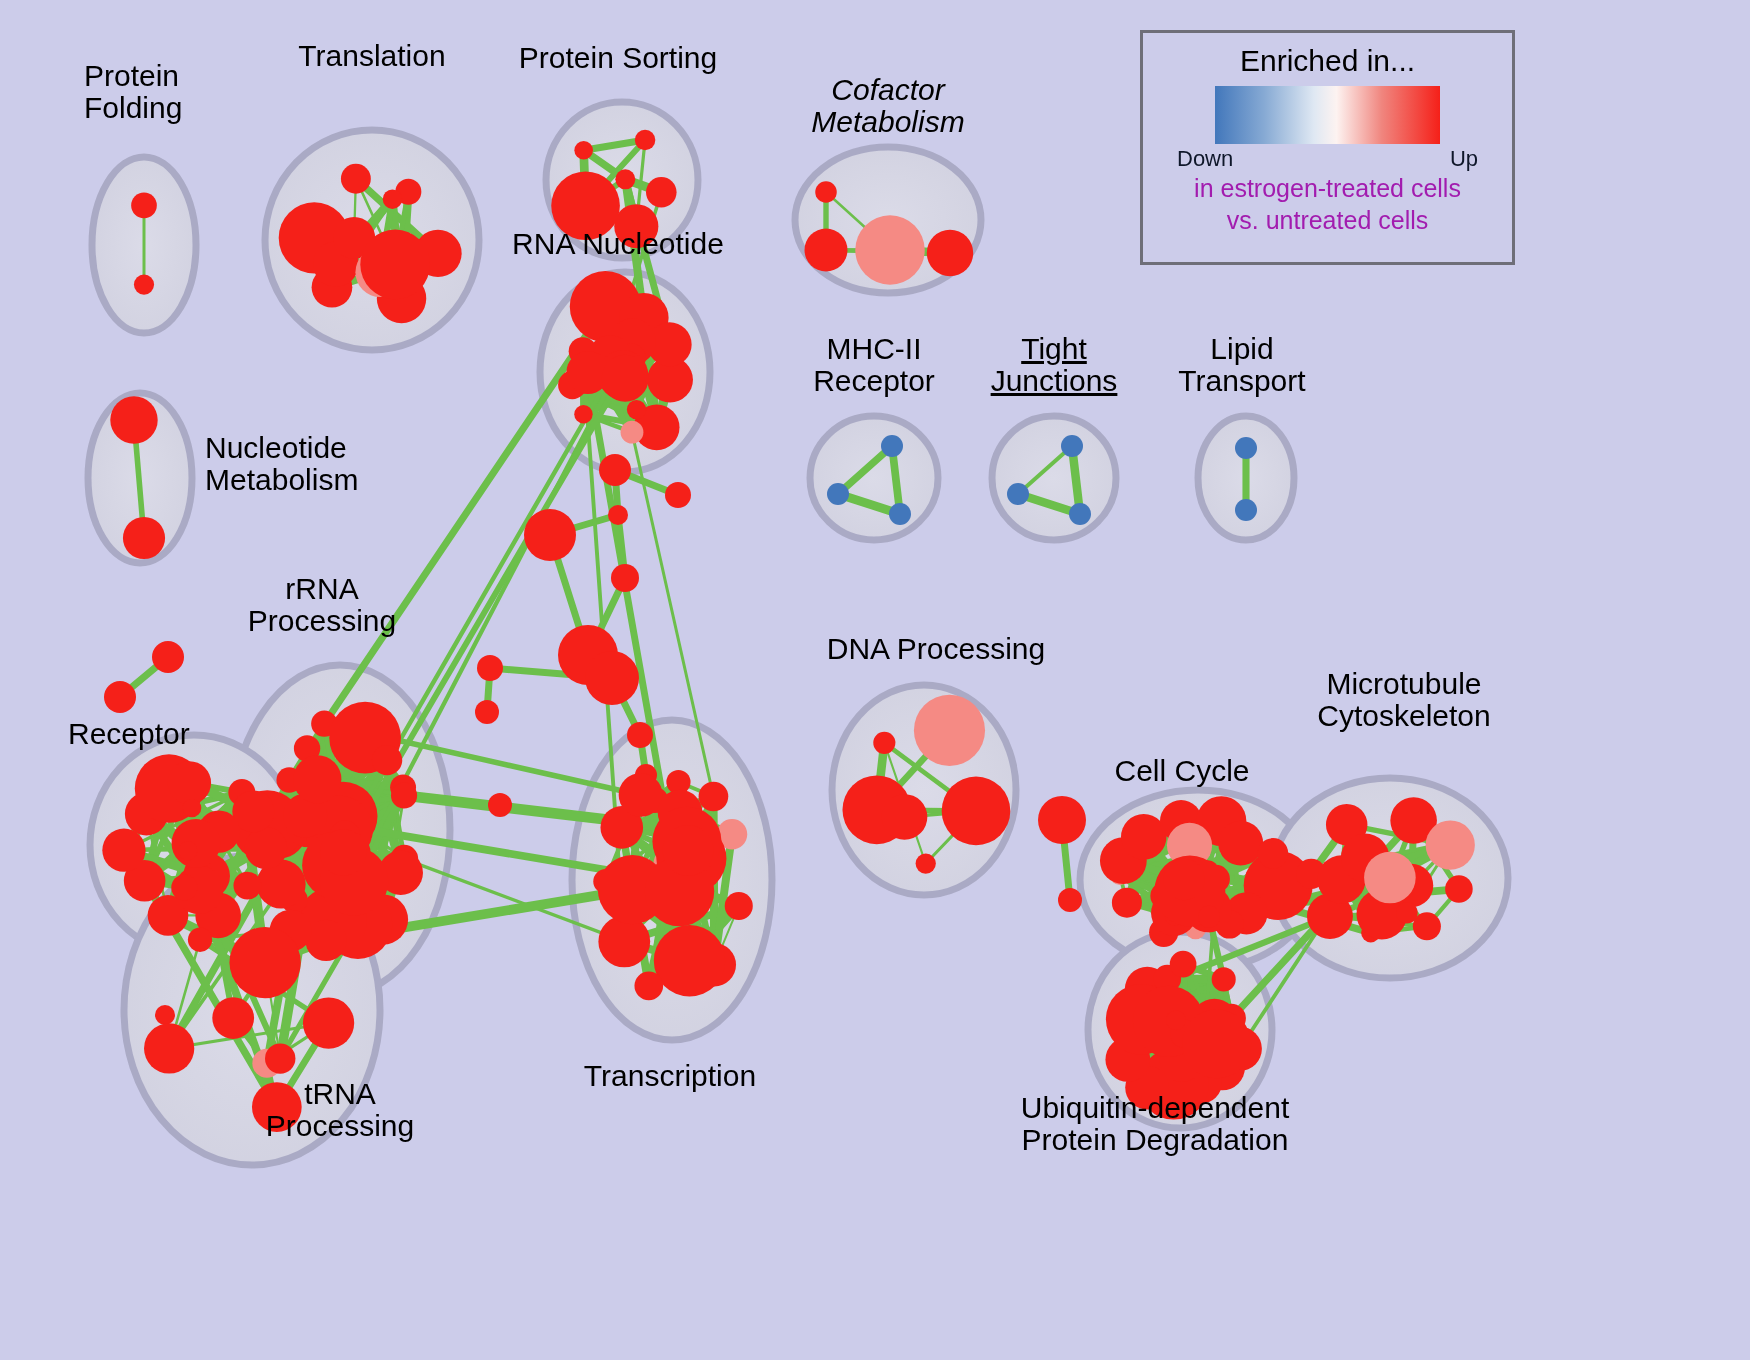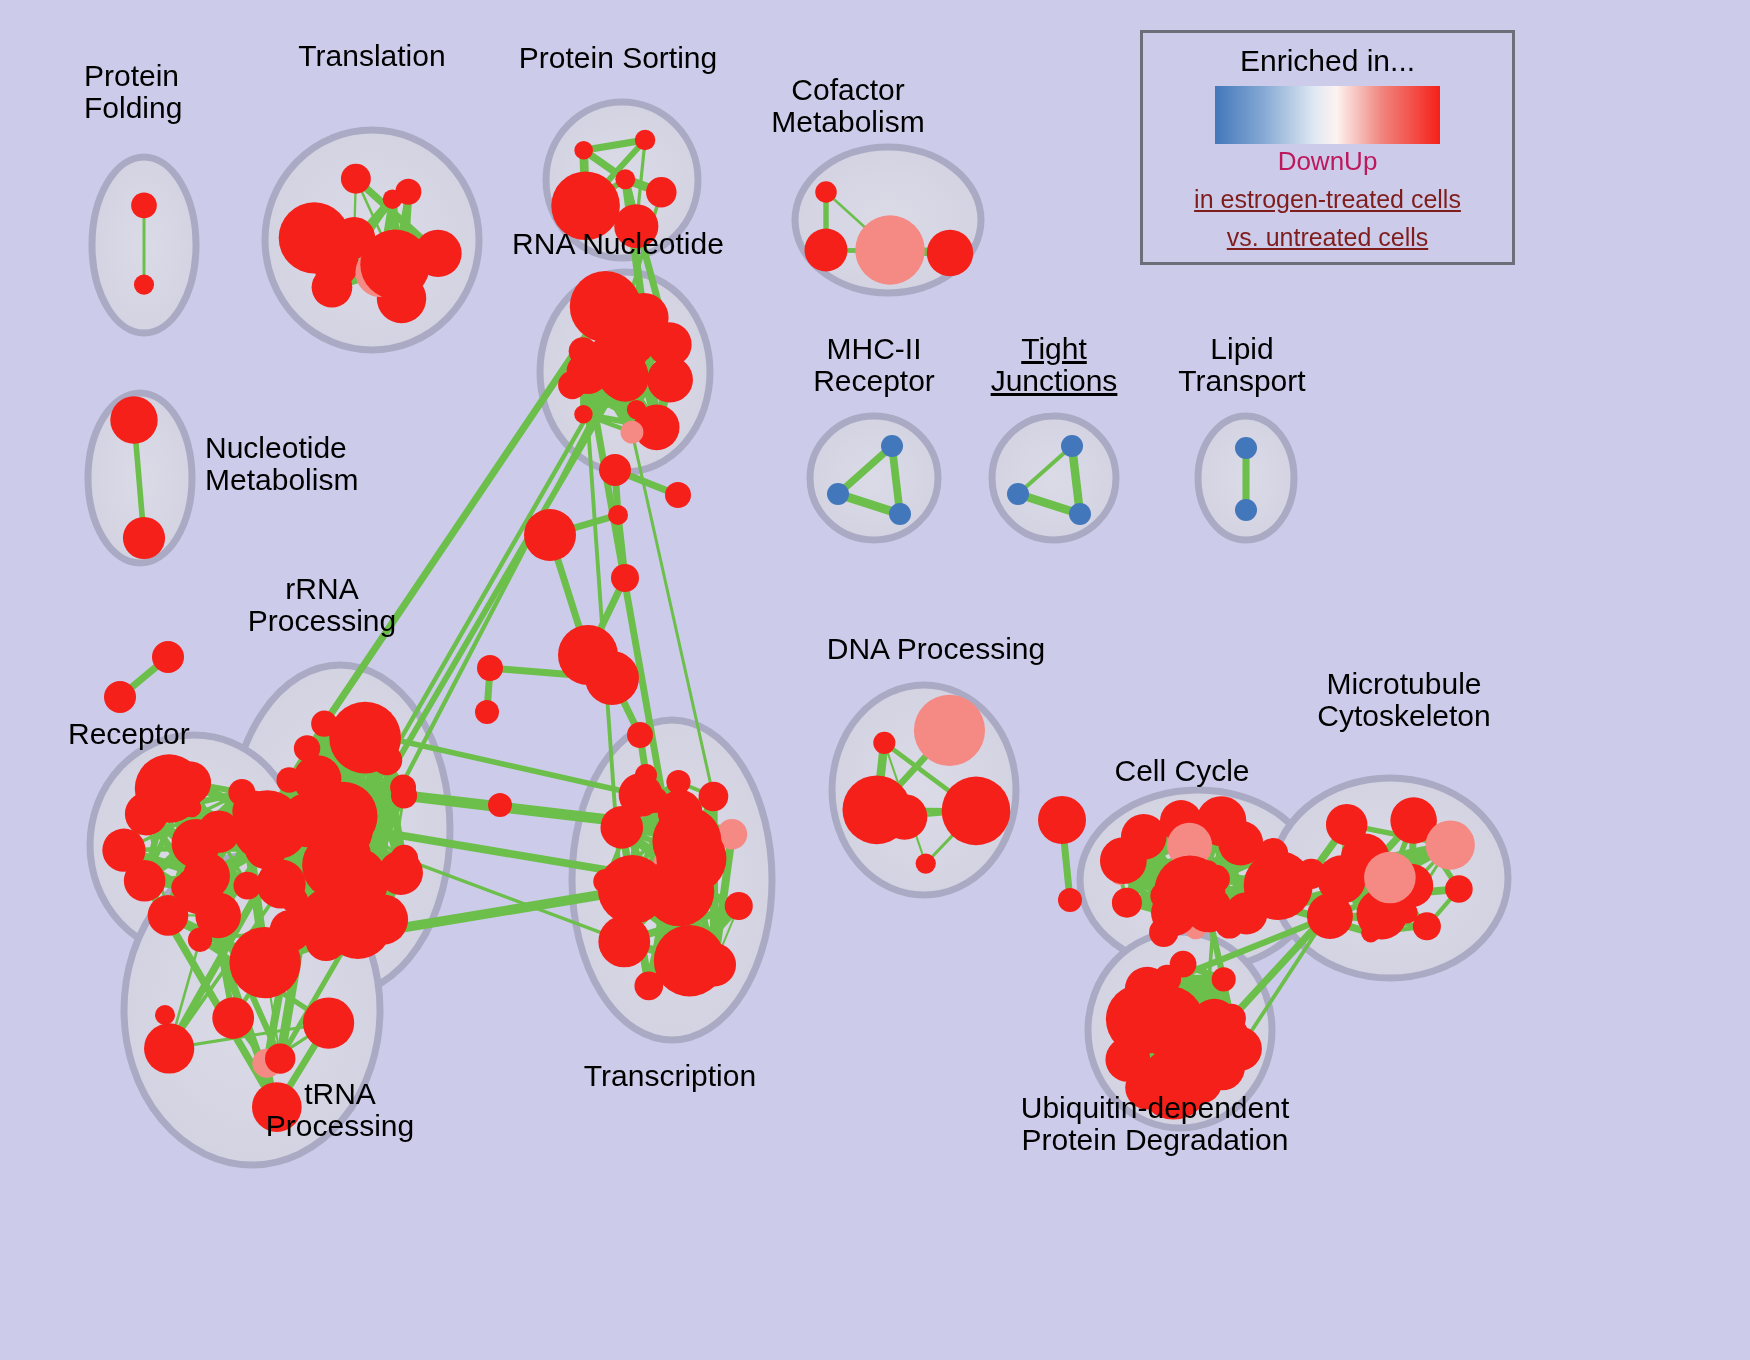--- a/index.html
+++ b/index.html
@@ -7,22 +7,22 @@
          font-family:"Liberation Sans","DejaVu Sans",sans-serif;}
   #net{position:absolute;left:0;top:0;width:1750px;height:1360px;}
   .clabel{position:absolute;color:#000;font-size:30px;line-height:1.06;white-space:pre;
           font-family:"Liberation Sans","DejaVu Sans",sans-serif;font-weight:400;}
   .clabel.c{text-align:center;transform:translateX(-50%);}
   #legend{position:absolute;border:3px solid #6e6e78;background:#ccccea;box-sizing:border-box;
           text-align:center;}
   #legend .ttl{font-size:30px;color:#000;margin-top:11px;}
   #legend .bar{height:58px;margin:8px auto 2px auto;
                background:linear-gradient(to right,#4277bb 0%,#87aad4 22%,#dfe8f3 44%,#fdf3f1 54%,#f0867f 74%,#f52019 100%);}
-  #legend .ends{display:flex;justify-content:center;font-size:26px;color:#be185d;}
-  #legend .sub{font-size:25px;color:#7f1d1d;line-height:1.18;margin-top:8px;text-decoration:underline;}
+  #legend .ends{display:flex;justify-content:space-between;font-size:22px;color:#0f172a;}
+  #legend .sub{font-size:25px;color:#a21caf;line-height:1.18;margin-top:2px;}
 </style>
 </head>
 <body>
 
 <div id="stage">
 
   <svg id="net" viewBox="0 0 1750 1360" xmlns="http://www.w3.org/2000/svg">
     <defs>
       <radialGradient id="cg" cx="50%" cy="50%" r="60%">
         <stop offset="0%" stop-color="#dcdce8"></stop>
@@ -1305,21 +1305,21 @@
         <circle cx="1216.6803290881626" cy="1043.8623605592409" r="34.48770162649453" fill="#f52019"></circle>
         <circle cx="1175.9346066625246" cy="1020.2838820491938" r="9.85479242214933" fill="#f52019"></circle>
       </g>
   </svg>
 
   <div id="labels">
       <div class="clabel" style="left: 84px; top: 60px;">Protein
 Folding</div>
       <div class="clabel c" style="left: 372px; top: 40px;">Translation</div>
       <div class="clabel c" style="left: 618px; top: 42px;">Protein Sorting</div>
-      <div class="clabel c" style="left: 848px; top: 74px;">Cofactor
+      <div class="clabel c" style="left: 888px; top: 74px; font-style: italic;">Cofactor
 Metabolism</div>
       <div class="clabel c" style="left: 618px; top: 228px;">RNA Nucleotide</div>
       <div class="clabel" style="left: 205px; top: 432px;">Nucleotide
 Metabolism</div>
       <div class="clabel c" style="left: 874px; top: 333px;">MHC-II
 Receptor</div>
       <div class="clabel c" style="left: 1054px; top: 333px; text-decoration: underline;">Tight
 Junctions</div>
       <div class="clabel c" style="left: 1242px; top: 333px;">Lipid
 Transport</div>

